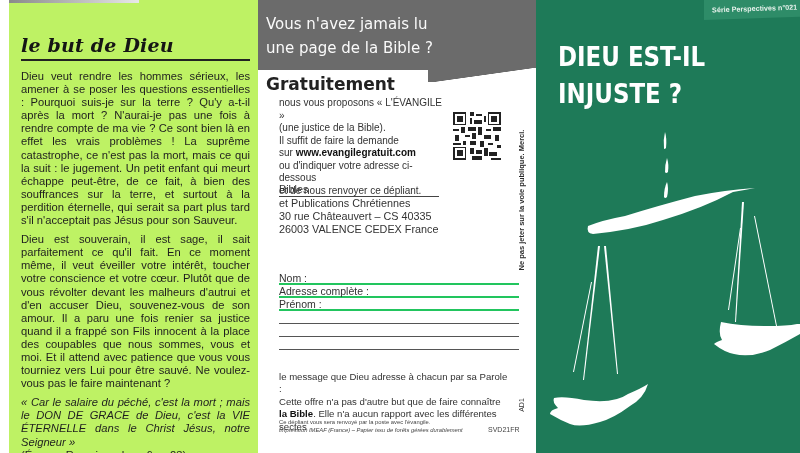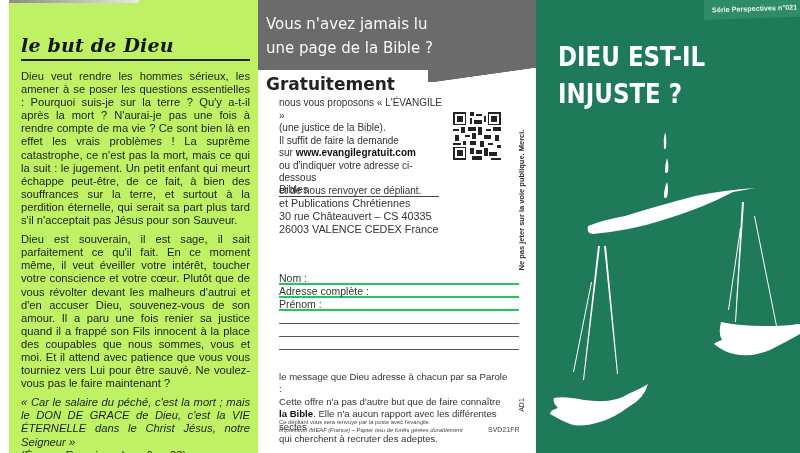--- a/index.html
+++ b/index.html
@@ -136,21 +136,20 @@
     <div class="form-row"><span>Prénom :</span></div>
     <div class="form-blank"></div>
     <div class="form-blank"></div>
     <div class="form-blank"></div>
   </div>
 
   <div class="disclaimer">
     <div>le message que Dieu adresse à chacun par sa Parole :</div>
     <div>Cette offre n'a pas d'autre but que de faire connaître</div>
     <div><b>la Bible</b><span>. Elle n'a aucun rapport avec les différentes sectes</span></div>
-    <div>qui cherchent à recruter des adeptes.</div>
   </div>
   <div class="fine1">Ce dépliant vous sera renvoyé par la poste avec l'évangile.</div>
   <div class="fine2">Impression IMEAF (France) – Papier issu de forêts gérées durablement</div>
   <div class="code">SVD21FR</div>
   <div class="vert-note">Ne pas jeter sur la voie publique. Merci.</div>
   <div class="vert-ad">AD1</div>
 </section>
 
 <section class="right">
   <div class="series-tab"></div>

